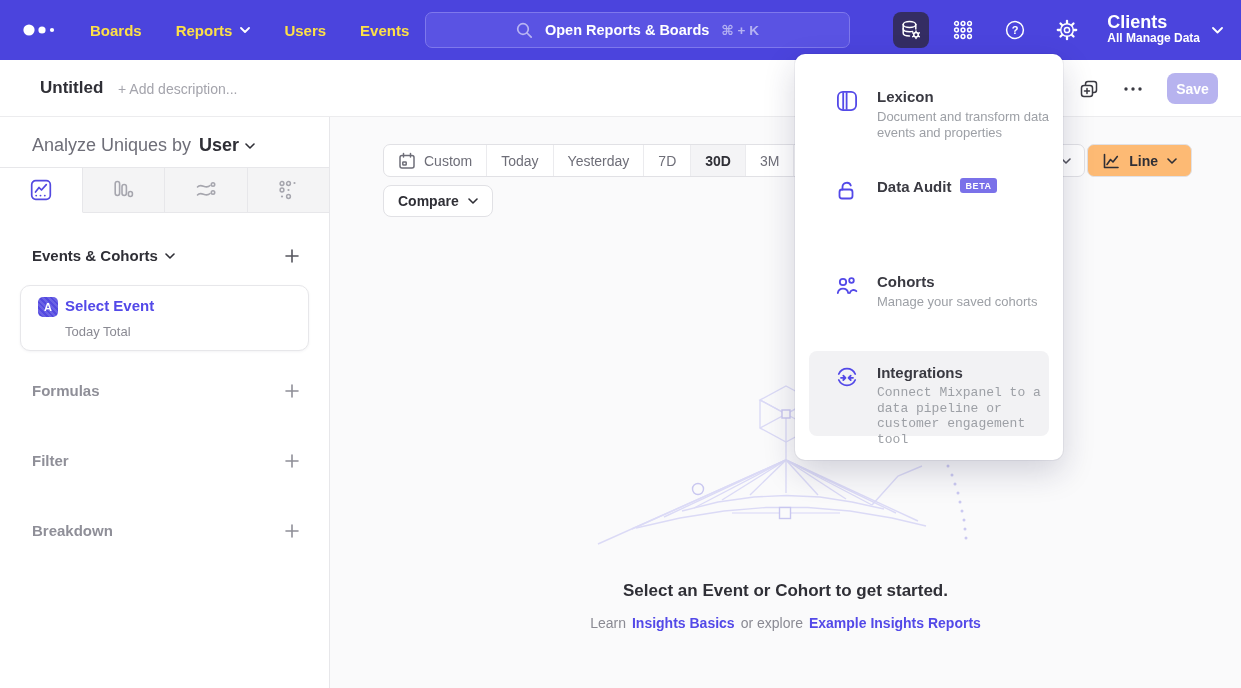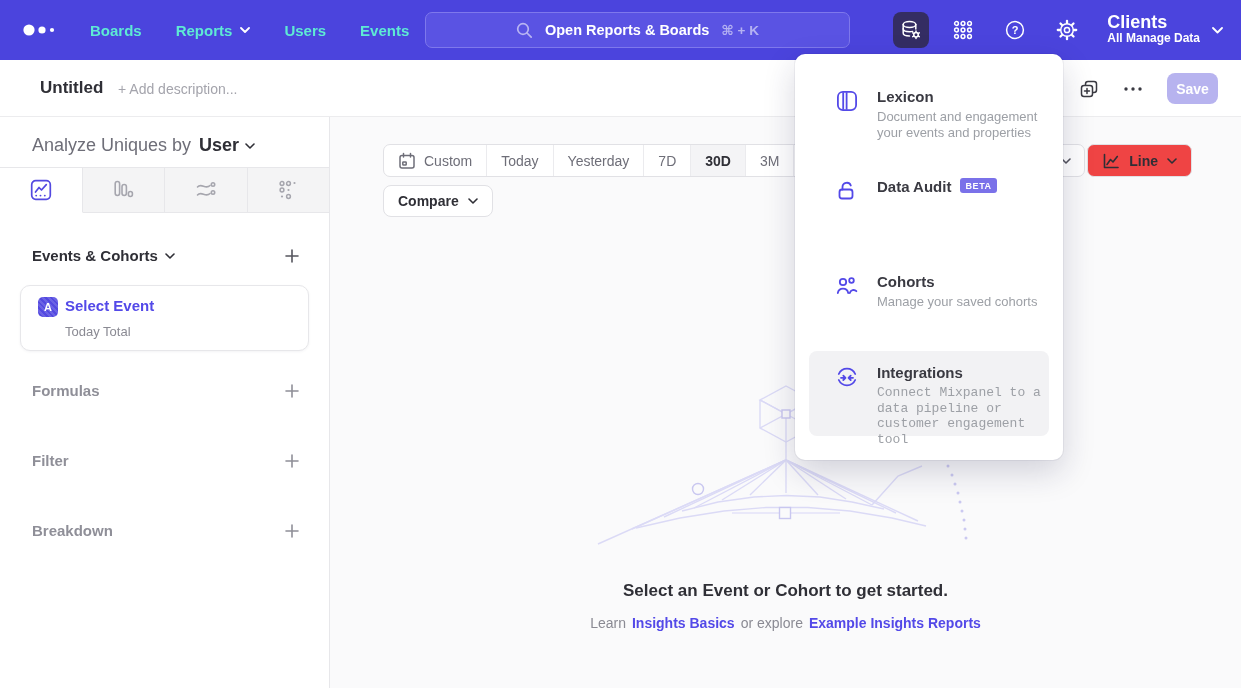--- a/index.html
+++ b/index.html
@@ -8,21 +8,21 @@
     position: relative; overflow: hidden; background:#fff;
     font-family: "Liberation Sans","DejaVu Sans",sans-serif;
     -webkit-font-smoothing: antialiased;
   }
   svg { display:block; }
 
   
   .navbar { position:absolute; top:0; left:0; right:0; height:60px; background:#4b44dd; z-index:40; }
   .nav-left { position:absolute; left:0; top:0; height:60px; display:flex; align-items:center; }
   .logo { margin:0 30px 0 22px; }
-  .nav-item { color:#5eead4; font-size:15px; font-weight:600; margin-right:34px; cursor:pointer; display:flex; align-items:center; gap:8px; }
+  .nav-item { color:#fde047; font-size:15px; font-weight:600; margin-right:34px; cursor:pointer; display:flex; align-items:center; gap:8px; }
   .chev { display:inline-flex; }
   .searchbar {
     position:absolute; left:425px; top:12px; width:425px; height:36px;
     background:#5a53e3; border:1px solid #7e78ec; border-radius:7px;
     display:flex; align-items:center; justify-content:center; gap:12px; color:#fff; cursor:pointer;
   }
   .searchbar .ph { font-size:14.5px; font-weight:600; }
   .searchbar .shortcut { font-size:13.5px; color:rgba(255,255,255,.55); font-weight:600; }
   .nav-right { position:absolute; right:18px; top:0; height:60px; display:flex; align-items:center; gap:16px; }
   .icon-btn { width:36px; height:36px; border-radius:8px; display:flex; align-items:center; justify-content:center; cursor:pointer; color:#fff; }
@@ -68,21 +68,21 @@
                   background:#fff; border:1px solid #e1e1e5; border-radius:7px; overflow:hidden; z-index:1; }
   .seg { display:flex; align-items:center; gap:8px; padding:0 14px; font-size:14px; color:#6e6e78; cursor:pointer; white-space:nowrap; }
   .seg + .seg { border-left:1px solid #ebebee; }
   .seg.selected { background:#f4f4f6; color:#2f2f36; font-weight:700; }
   .compare-btn { position:absolute; left:53px; top:68px; height:32px; padding:0 14px; background:#fff;
                  border:1px solid #e1e1e5; border-radius:8px; display:flex; align-items:center; gap:9px;
                  font-size:14px; font-weight:600; color:#2f2f36; cursor:pointer; z-index:1; }
   .interval-btn { position:absolute; right:156px; top:27px; width:95px; height:33px; background:#fff;
                   border:1px solid #e1e1e5; border-radius:7px; display:flex; align-items:center; justify-content:flex-end;
                   padding-right:13px; color:#55555e; cursor:pointer; z-index:1; }
-  .charttype-btn { position:absolute; right:49px; top:27px; height:33px; padding:0 14px; background:#ef4444;
+  .charttype-btn { position:absolute; right:49px; top:27px; height:33px; padding:0 14px; background:#fdba74;
                    border:1px solid #e1e1e5; border-radius:7px; display:flex; align-items:center; gap:9px;
                    font-size:14px; font-weight:600; color:#2f2f36; cursor:pointer; z-index:1; }
   .illustration { position:absolute; left:50%; transform:translateX(-50%); top:241px; z-index:0; }
   .empty-state { position:absolute; left:0; right:0; top:464px; text-align:center; z-index:1; }
   .empty-title { font-size:17px; font-weight:700; color:#2f2f36; }
   .empty-links { margin-top:14px; font-size:14px; color:#8a8a93; }
   .empty-links .lnk { color:#5349e8; font-weight:700; cursor:pointer; }
   .empty-links span { margin:0 3px; }
 
   
@@ -468,21 +468,21 @@
 <div class="data-menu">
 
   <div class="menu-item mi-1">
     <span class="menu-icon">
       <svg width="24" height="24" viewBox="0 0 24 24" fill="none" stroke="currentColor" stroke-width="1.8">
         <rect x="2.9" y="2.9" width="18.2" height="18.2" rx="5"></rect>
         <path d="M8.2 3.2 V20.8 M11.6 3.2 V20.8"></path>
       </svg>
     </span>
     <div class="menu-title">Lexicon</div>
-    <div class="menu-desc">Document and engagement your events and properties</div>
+    <div class="menu-desc">Document and transform data events and properties</div>
   </div>
 
   <div class="menu-item mi-2">
     <span class="menu-icon">
       <svg width="24" height="24" viewBox="0 0 24 24" fill="none" stroke="currentColor" stroke-width="1.8" stroke-linecap="round">
         <rect x="4.5" y="10.5" width="13" height="9" rx="2.5"></rect>
         <path d="M7.5 10.5 V8 a4.3 4.3 0 0 1 8.3-1.5"></path>
       </svg>
     </span>
     <div class="menu-title">

